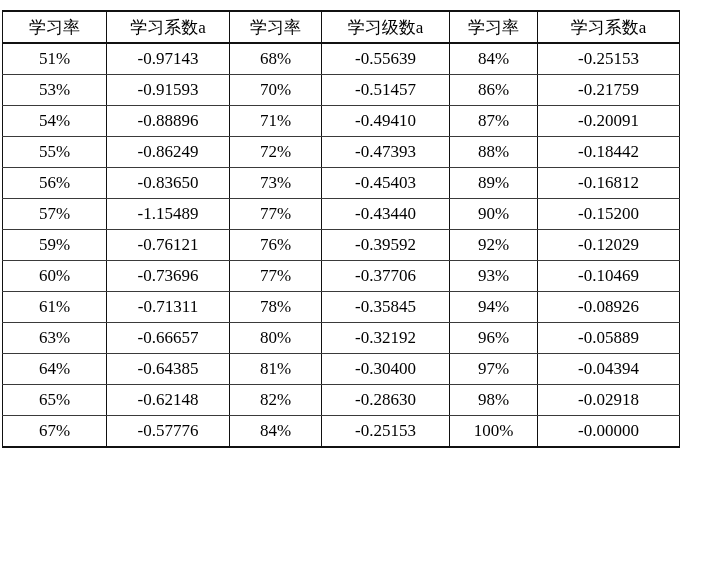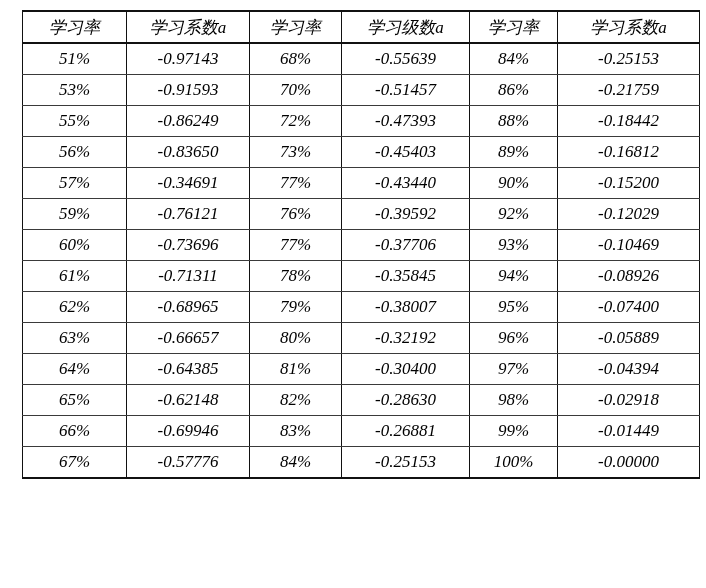--- a/index.html
+++ b/index.html
@@ -9,22 +9,21 @@
   }
   body {
     width: 706px;
     height: 588px;
     font-family: "Liberation Serif", "DejaVu Serif", serif;
     color: #000000;
     overflow: hidden;
   }
   .table-wrap {
     padding-top: 10px;
-    padding-left: 22px;
-    font-style: italic;
+    padding-left: 2px;
   }
   table.data-table {
     border-collapse: collapse;
     table-layout: fixed;
     width: 677px;
     background: #ffffff;
     border-top: 2px solid #111111;
     border-bottom: 2px solid #111111;
     border-left: 1px solid #111111;
     border-right: 1px solid #111111;
@@ -92,38 +91,46 @@
         </tr>
         <tr>
           <td>53%</td>
           <td>-0.91593</td>
           <td>70%</td>
           <td>-0.51457</td>
           <td>86%</td>
           <td>-0.21759</td>
         </tr>
         <tr>
+          <td>54%</td>
+          <td>-0.88896</td>
+          <td>71%</td>
+          <td>-0.49410</td>
+          <td>87%</td>
+          <td>-0.20091</td>
+        </tr>
+        <tr>
           <td>55%</td>
           <td>-0.86249</td>
           <td>72%</td>
           <td>-0.47393</td>
           <td>88%</td>
           <td>-0.18442</td>
         </tr>
         <tr>
           <td>56%</td>
           <td>-0.83650</td>
           <td>73%</td>
           <td>-0.45403</td>
           <td>89%</td>
           <td>-0.16812</td>
         </tr>
         <tr>
           <td>57%</td>
-          <td>-0.34691</td>
+          <td>-1.15489</td>
           <td>77%</td>
           <td>-0.43440</td>
           <td>90%</td>
           <td>-0.15200</td>
         </tr>
         <tr>
           <td>59%</td>
           <td>-0.76121</td>
           <td>76%</td>
           <td>-0.39592</td>
@@ -140,28 +147,20 @@
         </tr>
         <tr>
           <td>61%</td>
           <td>-0.71311</td>
           <td>78%</td>
           <td>-0.35845</td>
           <td>94%</td>
           <td>-0.08926</td>
         </tr>
         <tr>
-          <td>62%</td>
-          <td>-0.68965</td>
-          <td>79%</td>
-          <td>-0.38007</td>
-          <td>95%</td>
-          <td>-0.07400</td>
-        </tr>
-        <tr>
           <td>63%</td>
           <td>-0.66657</td>
           <td>80%</td>
           <td>-0.32192</td>
           <td>96%</td>
           <td>-0.05889</td>
         </tr>
         <tr>
           <td>64%</td>
           <td>-0.64385</td>
@@ -172,28 +171,20 @@
         </tr>
         <tr>
           <td>65%</td>
           <td>-0.62148</td>
           <td>82%</td>
           <td>-0.28630</td>
           <td>98%</td>
           <td>-0.02918</td>
         </tr>
         <tr>
-          <td>66%</td>
-          <td>-0.69946</td>
-          <td>83%</td>
-          <td>-0.26881</td>
-          <td>99%</td>
-          <td>-0.01449</td>
-        </tr>
-        <tr>
           <td>67%</td>
           <td>-0.57776</td>
           <td>84%</td>
           <td>-0.25153</td>
           <td>100%</td>
           <td>-0.00000</td>
         </tr>
       </tbody>
   </table>
 </div>

